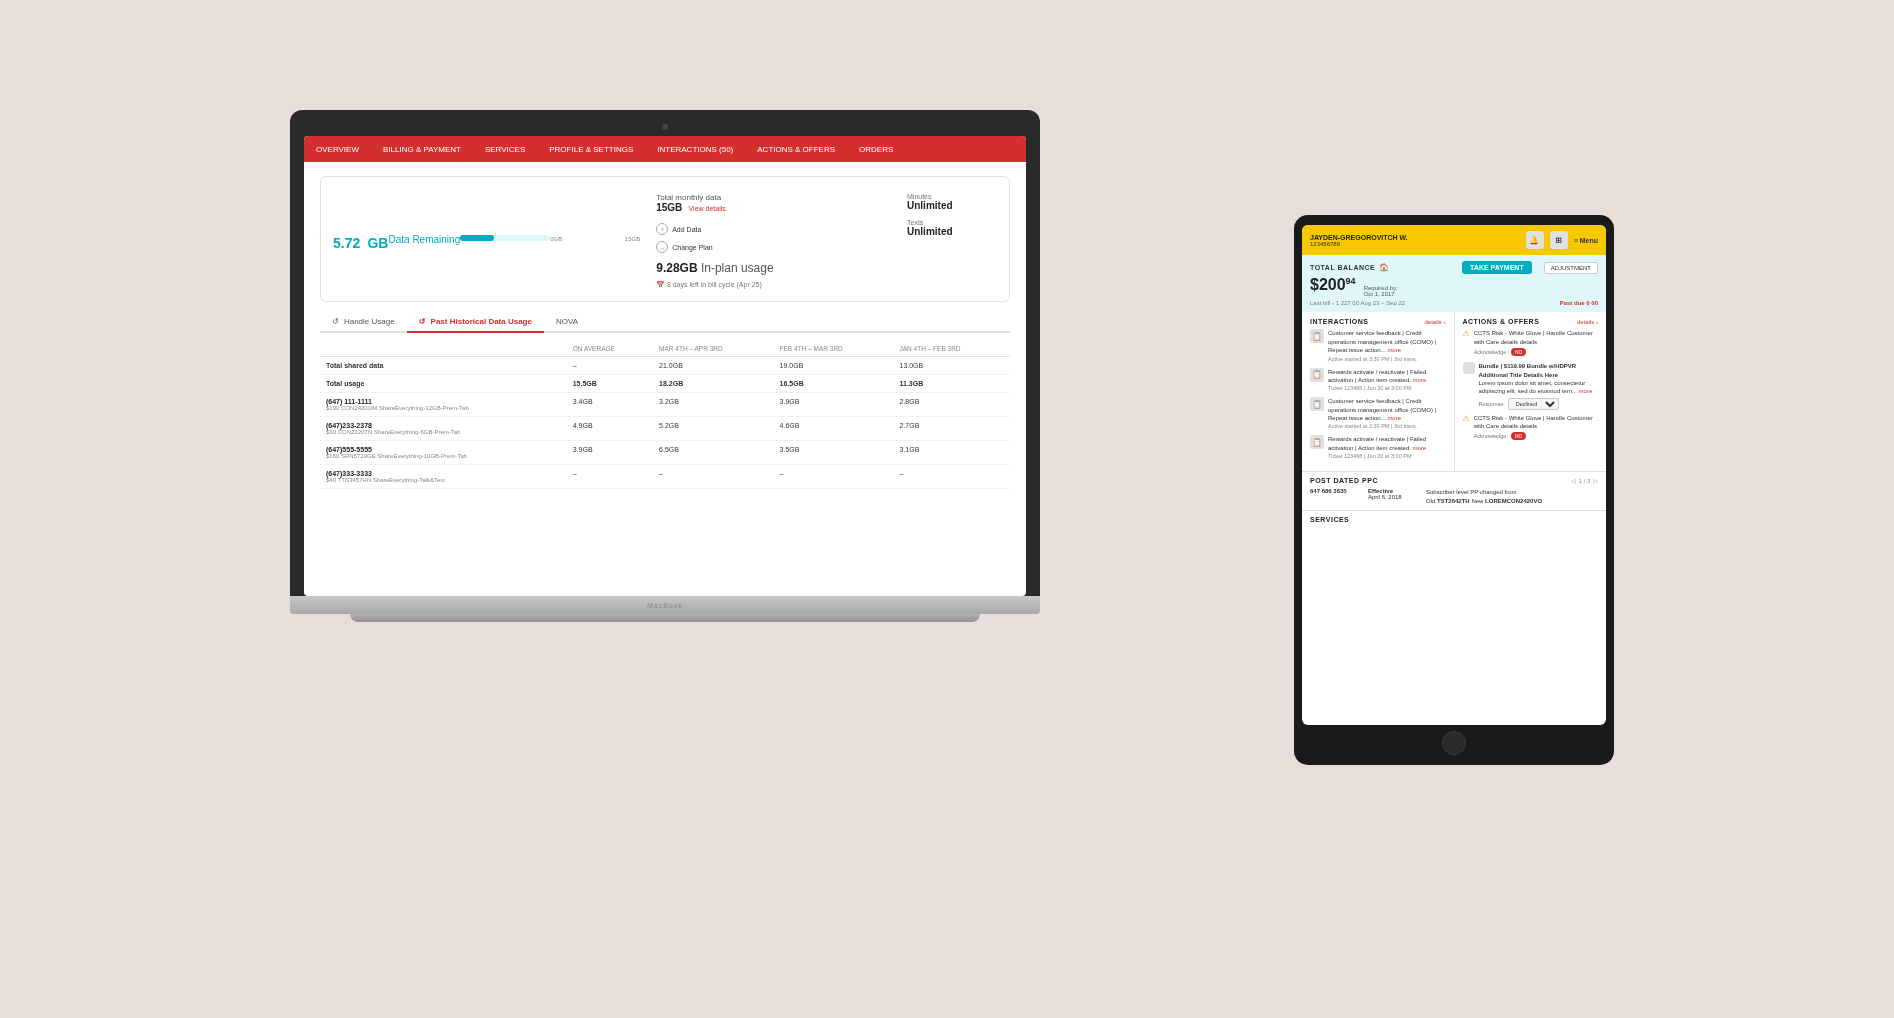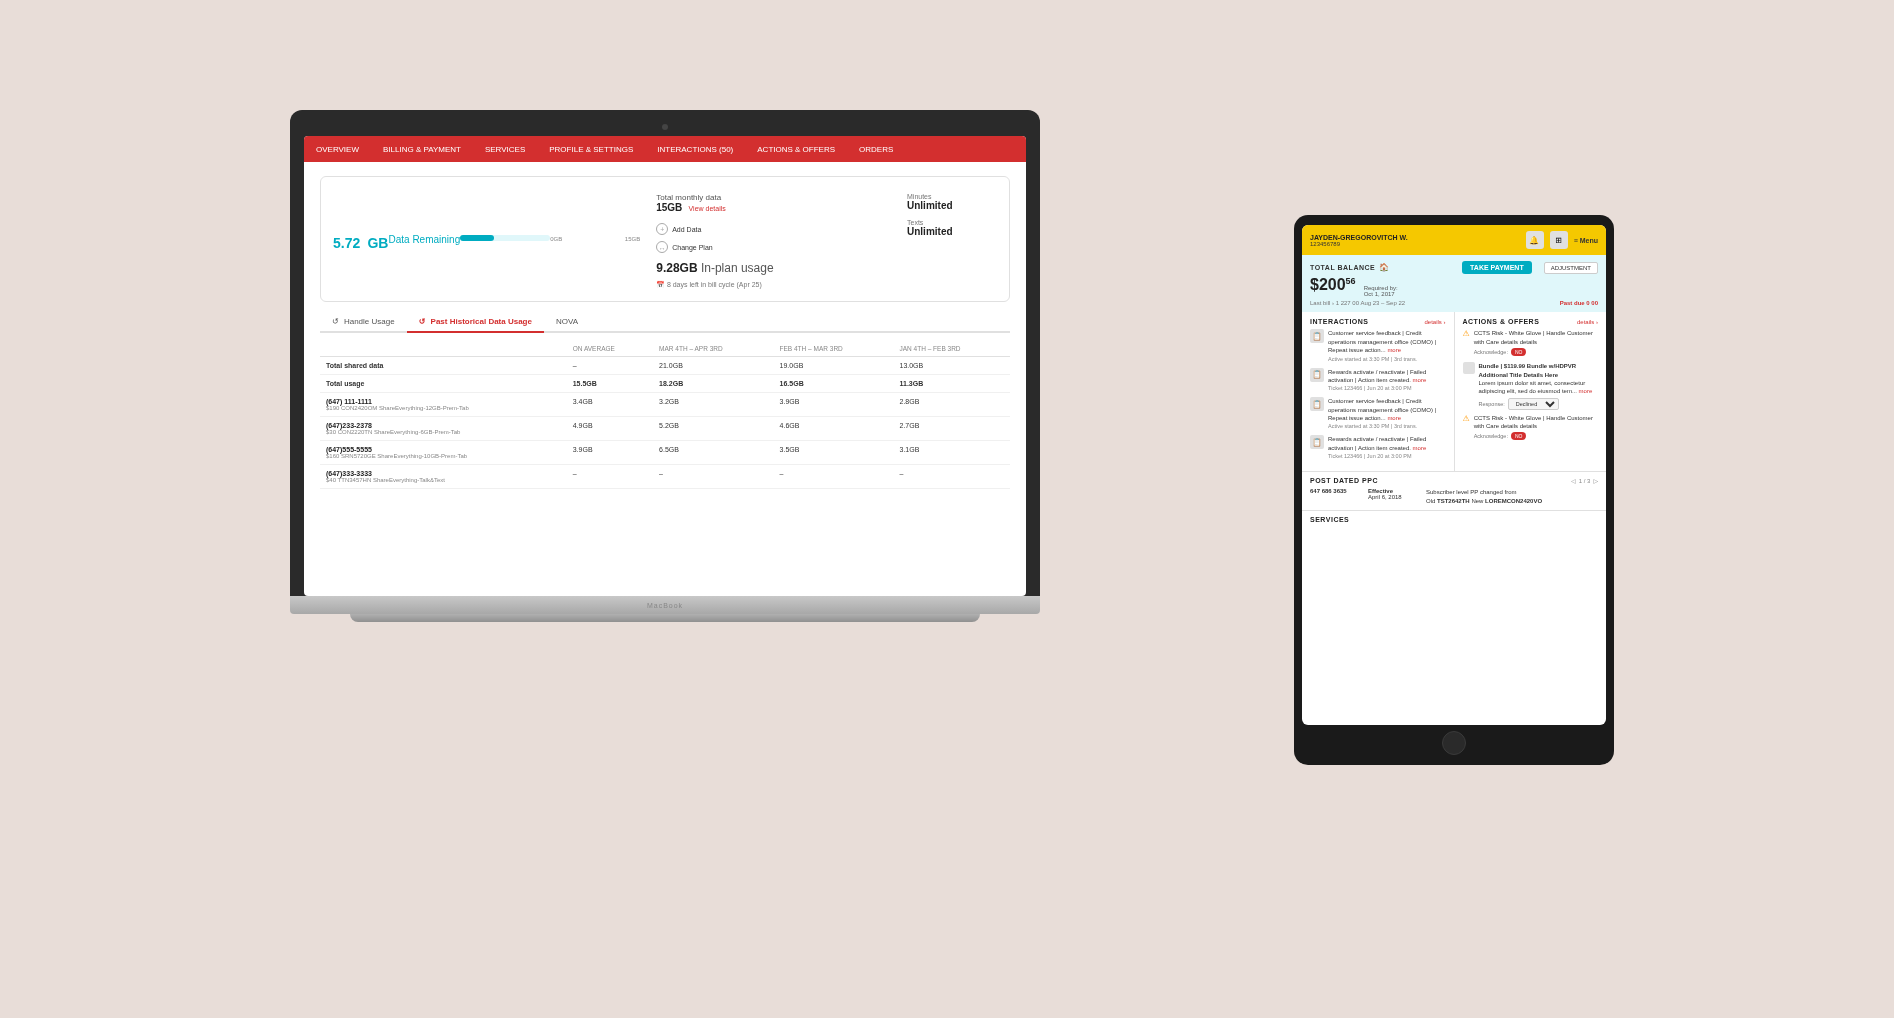--- a/index.html
+++ b/index.html
@@ -862,21 +862,21 @@
               <span class="balance-label">TOTAL BALANCE</span>
               <span style="font-size:8px;">🏠</span>
             </div>
             <div style="display:flex;gap:4px;align-items:center;">
               <div class="take-payment-btn">TAKE PAYMENT</div>
               <div class="adjustment-btn">ADJUSTMENT</div>
             </div>
           </div>
           <div style="display:flex;align-items:baseline;gap:8px;">
             <div class="balance-amount">
-              $<span>200</span><sup>56</sup>
+              $<span>200</span><sup>94</sup>
             </div>
             <div style="font-size:6px;color:#555;">
               <div>Required by:</div>
               <div>Oct 1, 2017</div>
             </div>
           </div>
           <div class="balance-meta">
             <span>
               <span>Last bill</span>
               <span>› 1 227 00</span>

